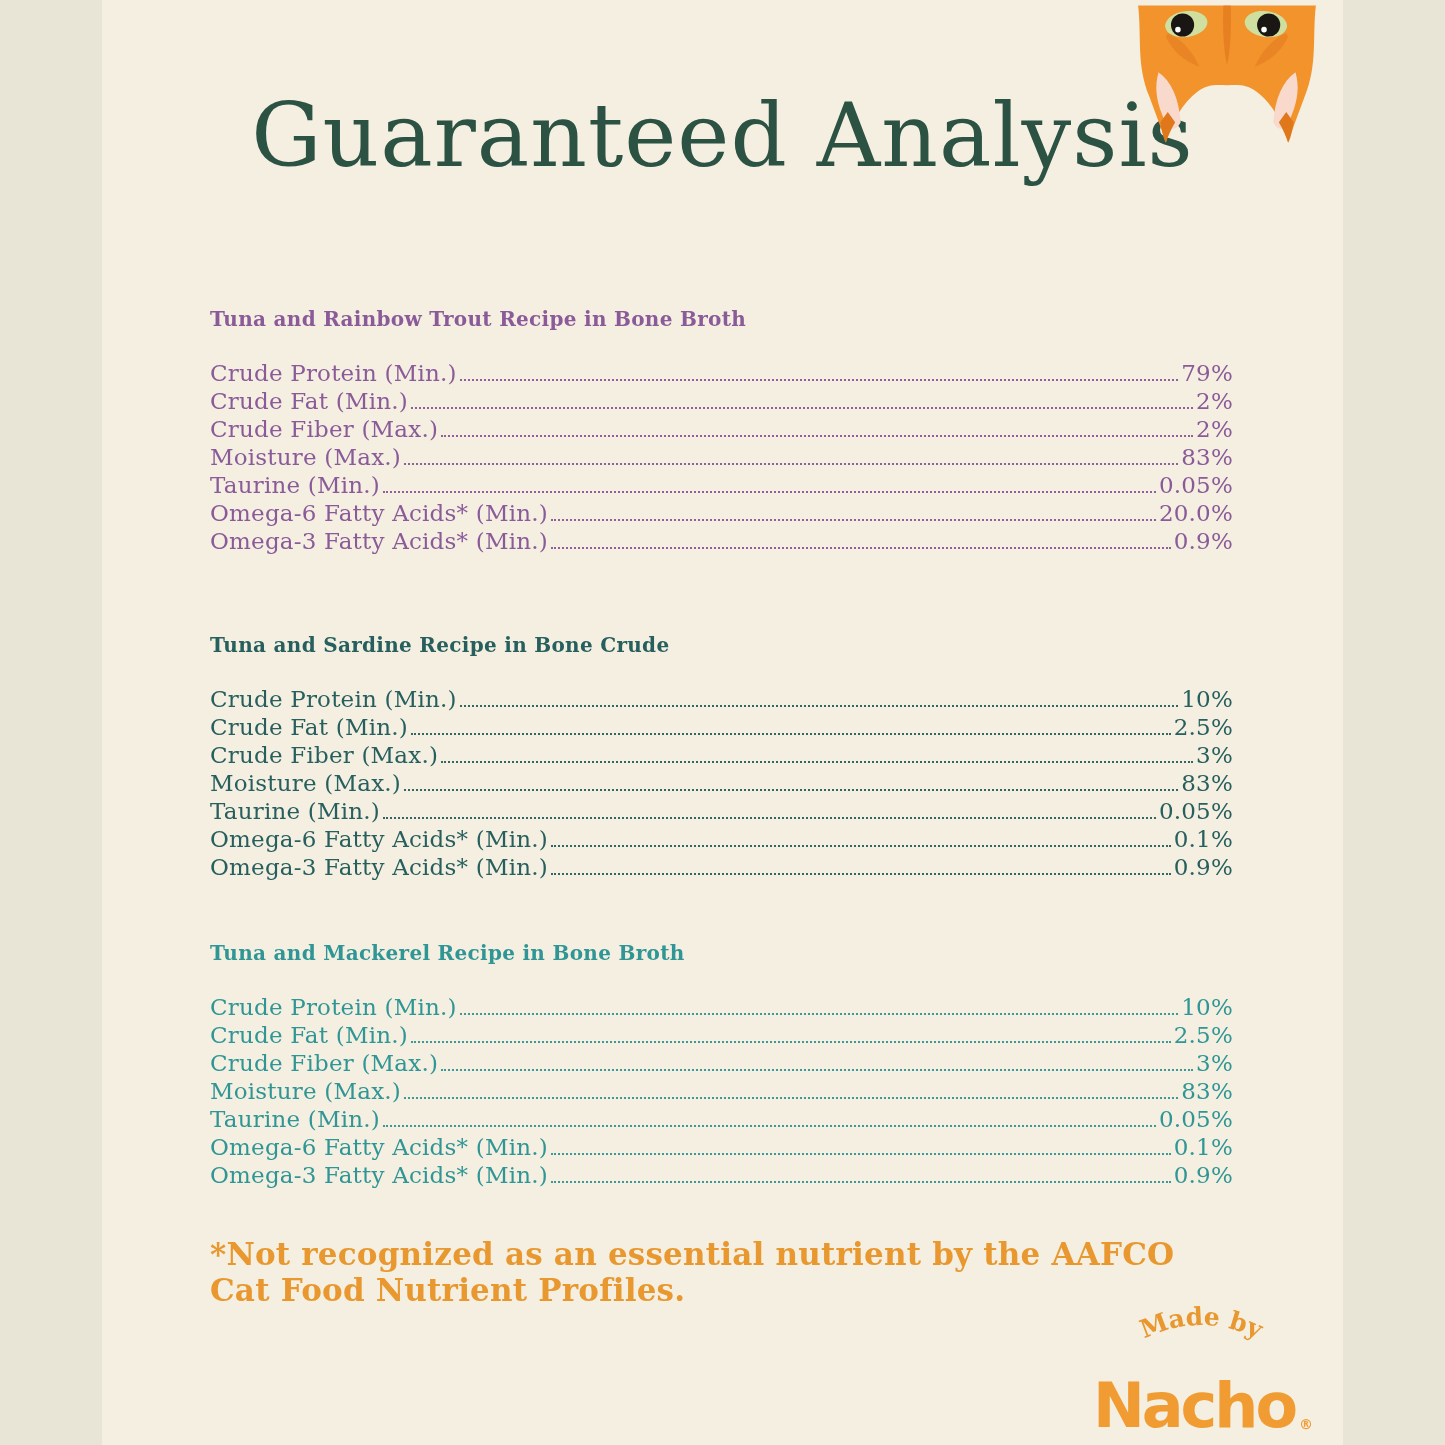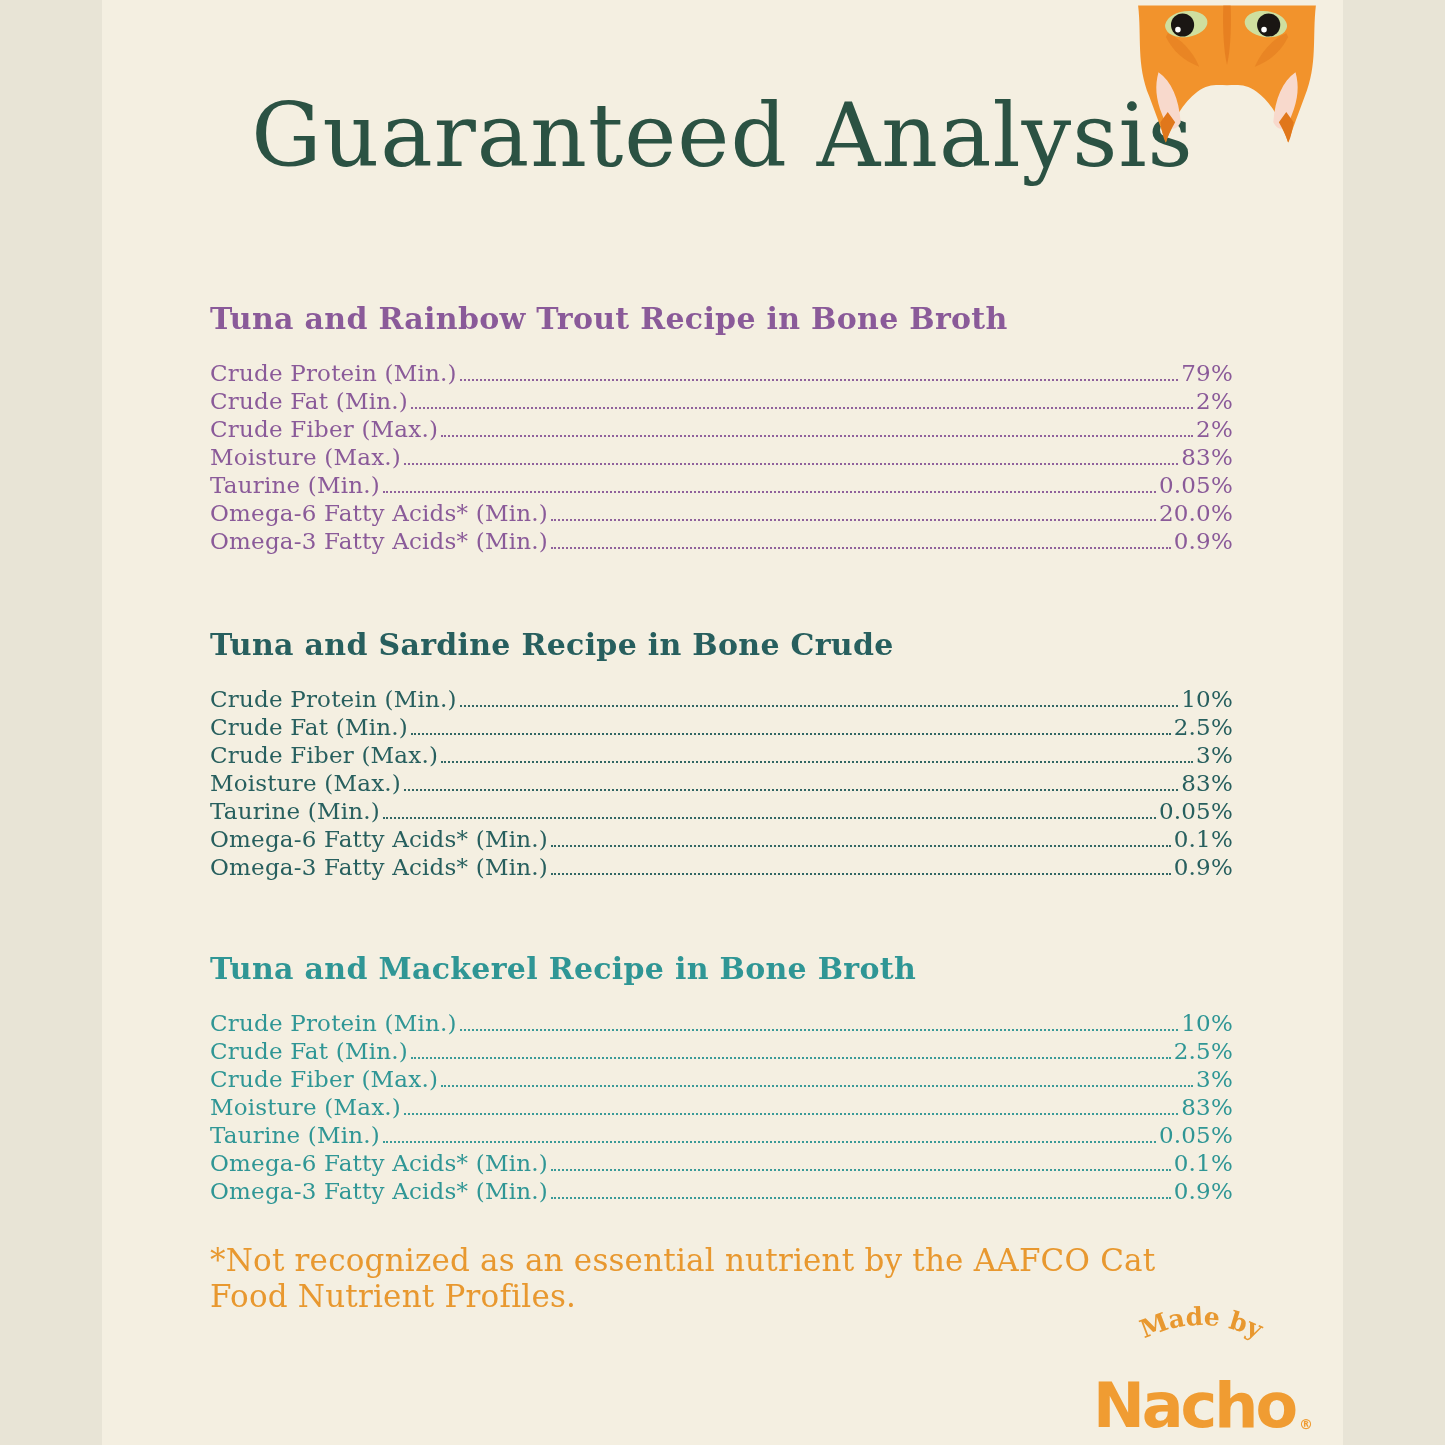--- a/index.html
+++ b/index.html
@@ -21,52 +21,52 @@
     line-height: 1.2;
     color: #2b5243;
     letter-spacing: 1px;
   }
   .content {
     padding: 0 110px 0 108px;
   }
   .ga-section { color: var(--c); }
   .ga-section .sec-title {
     margin-top: 0;
-    font-size: 30px;
+    font-size: 20px;
     font-weight: bold;
     line-height: 38px;
     color: var(--c);
     letter-spacing: 0.3px;
   }
   .sec-1 { margin-top: 111px; }
   .sec-2 { margin-top: 70px; }
-  .sec-3 { margin-top: 68px; }
+  .sec-3 { margin-top: 52px; }
   .rows { margin-top: 22px; }
   .row {
     display: flex;
     align-items: flex-start;
     height: 28px;
     font-size: 23px;
     color: var(--c);
   }
   .row .label { white-space: nowrap; letter-spacing: 0.2px; }
   .row .leader {
     flex: 1;
     height: 0;
     border-bottom: 2px dotted var(--c);
     margin: 0 3px;
     align-self: flex-end;
     margin-bottom: 7px;
     opacity: 0.95;
   }
   .row .value { white-space: nowrap; letter-spacing: 0.2px; }
   .footnote {
-    margin-top: 36px;
+    margin-top: 46px;
     font-size: 31px;
-    font-weight: normal;
+    font-weight: bold;
     color: #e8982f;
     letter-spacing: 0.2px;
   }
   .cat {
     position: absolute;
     top: 0;
     right: 16px;
     width: 200px;
     height: 150px;
   }

